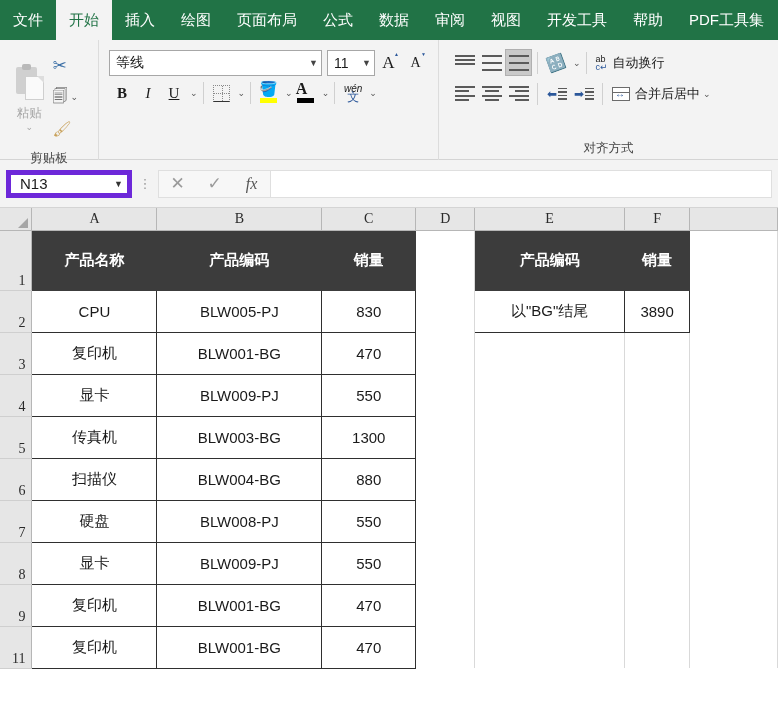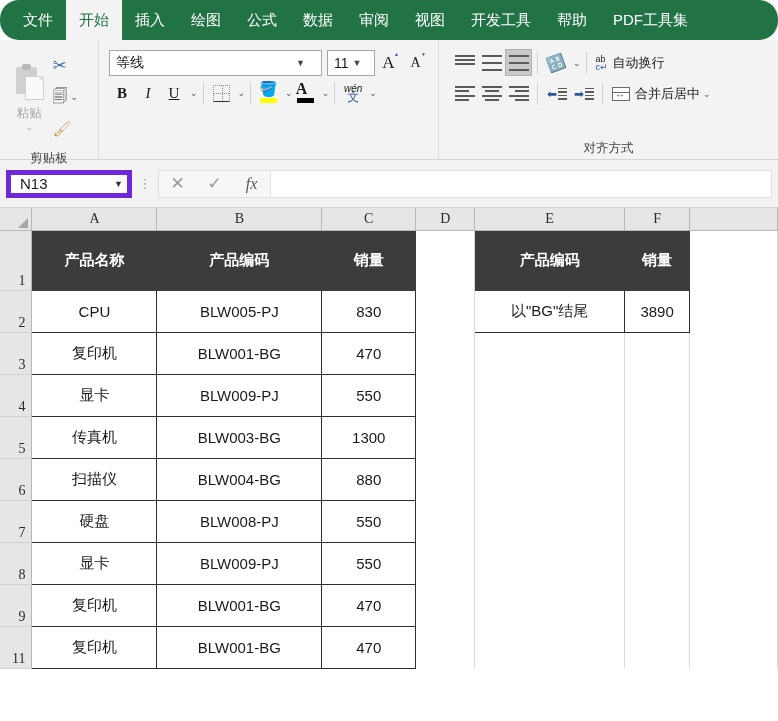--- a/index.html
+++ b/index.html
@@ -10,24 +10,22 @@
     font-family: "Liberation Sans", "DejaVu Sans", sans-serif;
     background: #ffffff;
   }
 
   
   .tabbar {
     height: 40px;
     background: #217346;
     display: flex;
     align-items: flex-end;
-    padding-left: 10px;
     overflow: hidden;
     white-space: nowrap;
-    border-radius: 19px;
   }
   .tab {
     color: #ffffff;
     font-size: 15px;
     padding: 9px 13px 10px 13px;
     line-height: 1;
     height: 40px;
     display: flex;
     align-items: center;
     cursor: default;
@@ -96,21 +94,21 @@
   .clip-side-row { height: 32px; display: flex; align-items: center; }
   .caret { font-size: 9px; color: #555; margin-left: 3px; }
 
   
   .g-font { width: 340px; }
   .font-rows { display: flex; flex-direction: column; width: 100%; }
   .font-row1 { display: flex; align-items: center; padding: 2px 0 4px 4px; }
   .font-row2 { display: flex; align-items: center; padding-left: 4px; }
   .combo {
     height: 26px; background: #fff; border: 1px solid #a7a7a7;
-    display: flex; align-items: center; padding: 0 16px 0 6px;
+    display: flex; align-items: center; padding: 0 3px 0 6px;
     font-size: 14px; color: #1a1a1a;
   }
   .combo .cv { flex: 1; }
   .combo .ca { font-size: 9px; color: #444; padding-left: 4px; }
   .font-name { width: 213px; }
   .font-size { width: 48px; margin-left: 5px; }
   .grow-a, .shrink-a {
     width: 27px; height: 27px; display:flex; align-items:center; justify-content:center;
     font-family: "Liberation Serif", serif; position: relative;
     font-size: 17px; color: #1a1a1a;
@@ -244,20 +242,21 @@
   .vline { border-right: 1px solid #d9d9d9; }
 </style>
 </head>
 <body>
 
 <div class="tabbar">
   <div class="tab">文件</div>
   <div class="tab active">开始</div>
   <div class="tab">插入</div>
   <div class="tab">绘图</div>
+  <div class="tab">页面布局</div>
   <div class="tab">公式</div>
   <div class="tab">数据</div>
   <div class="tab">审阅</div>
   <div class="tab">视图</div>
   <div class="tab">开发工具</div>
   <div class="tab">帮助</div>
   <div class="tab">PDF工具集</div>
 </div>
 
 <div class="ribbon">

